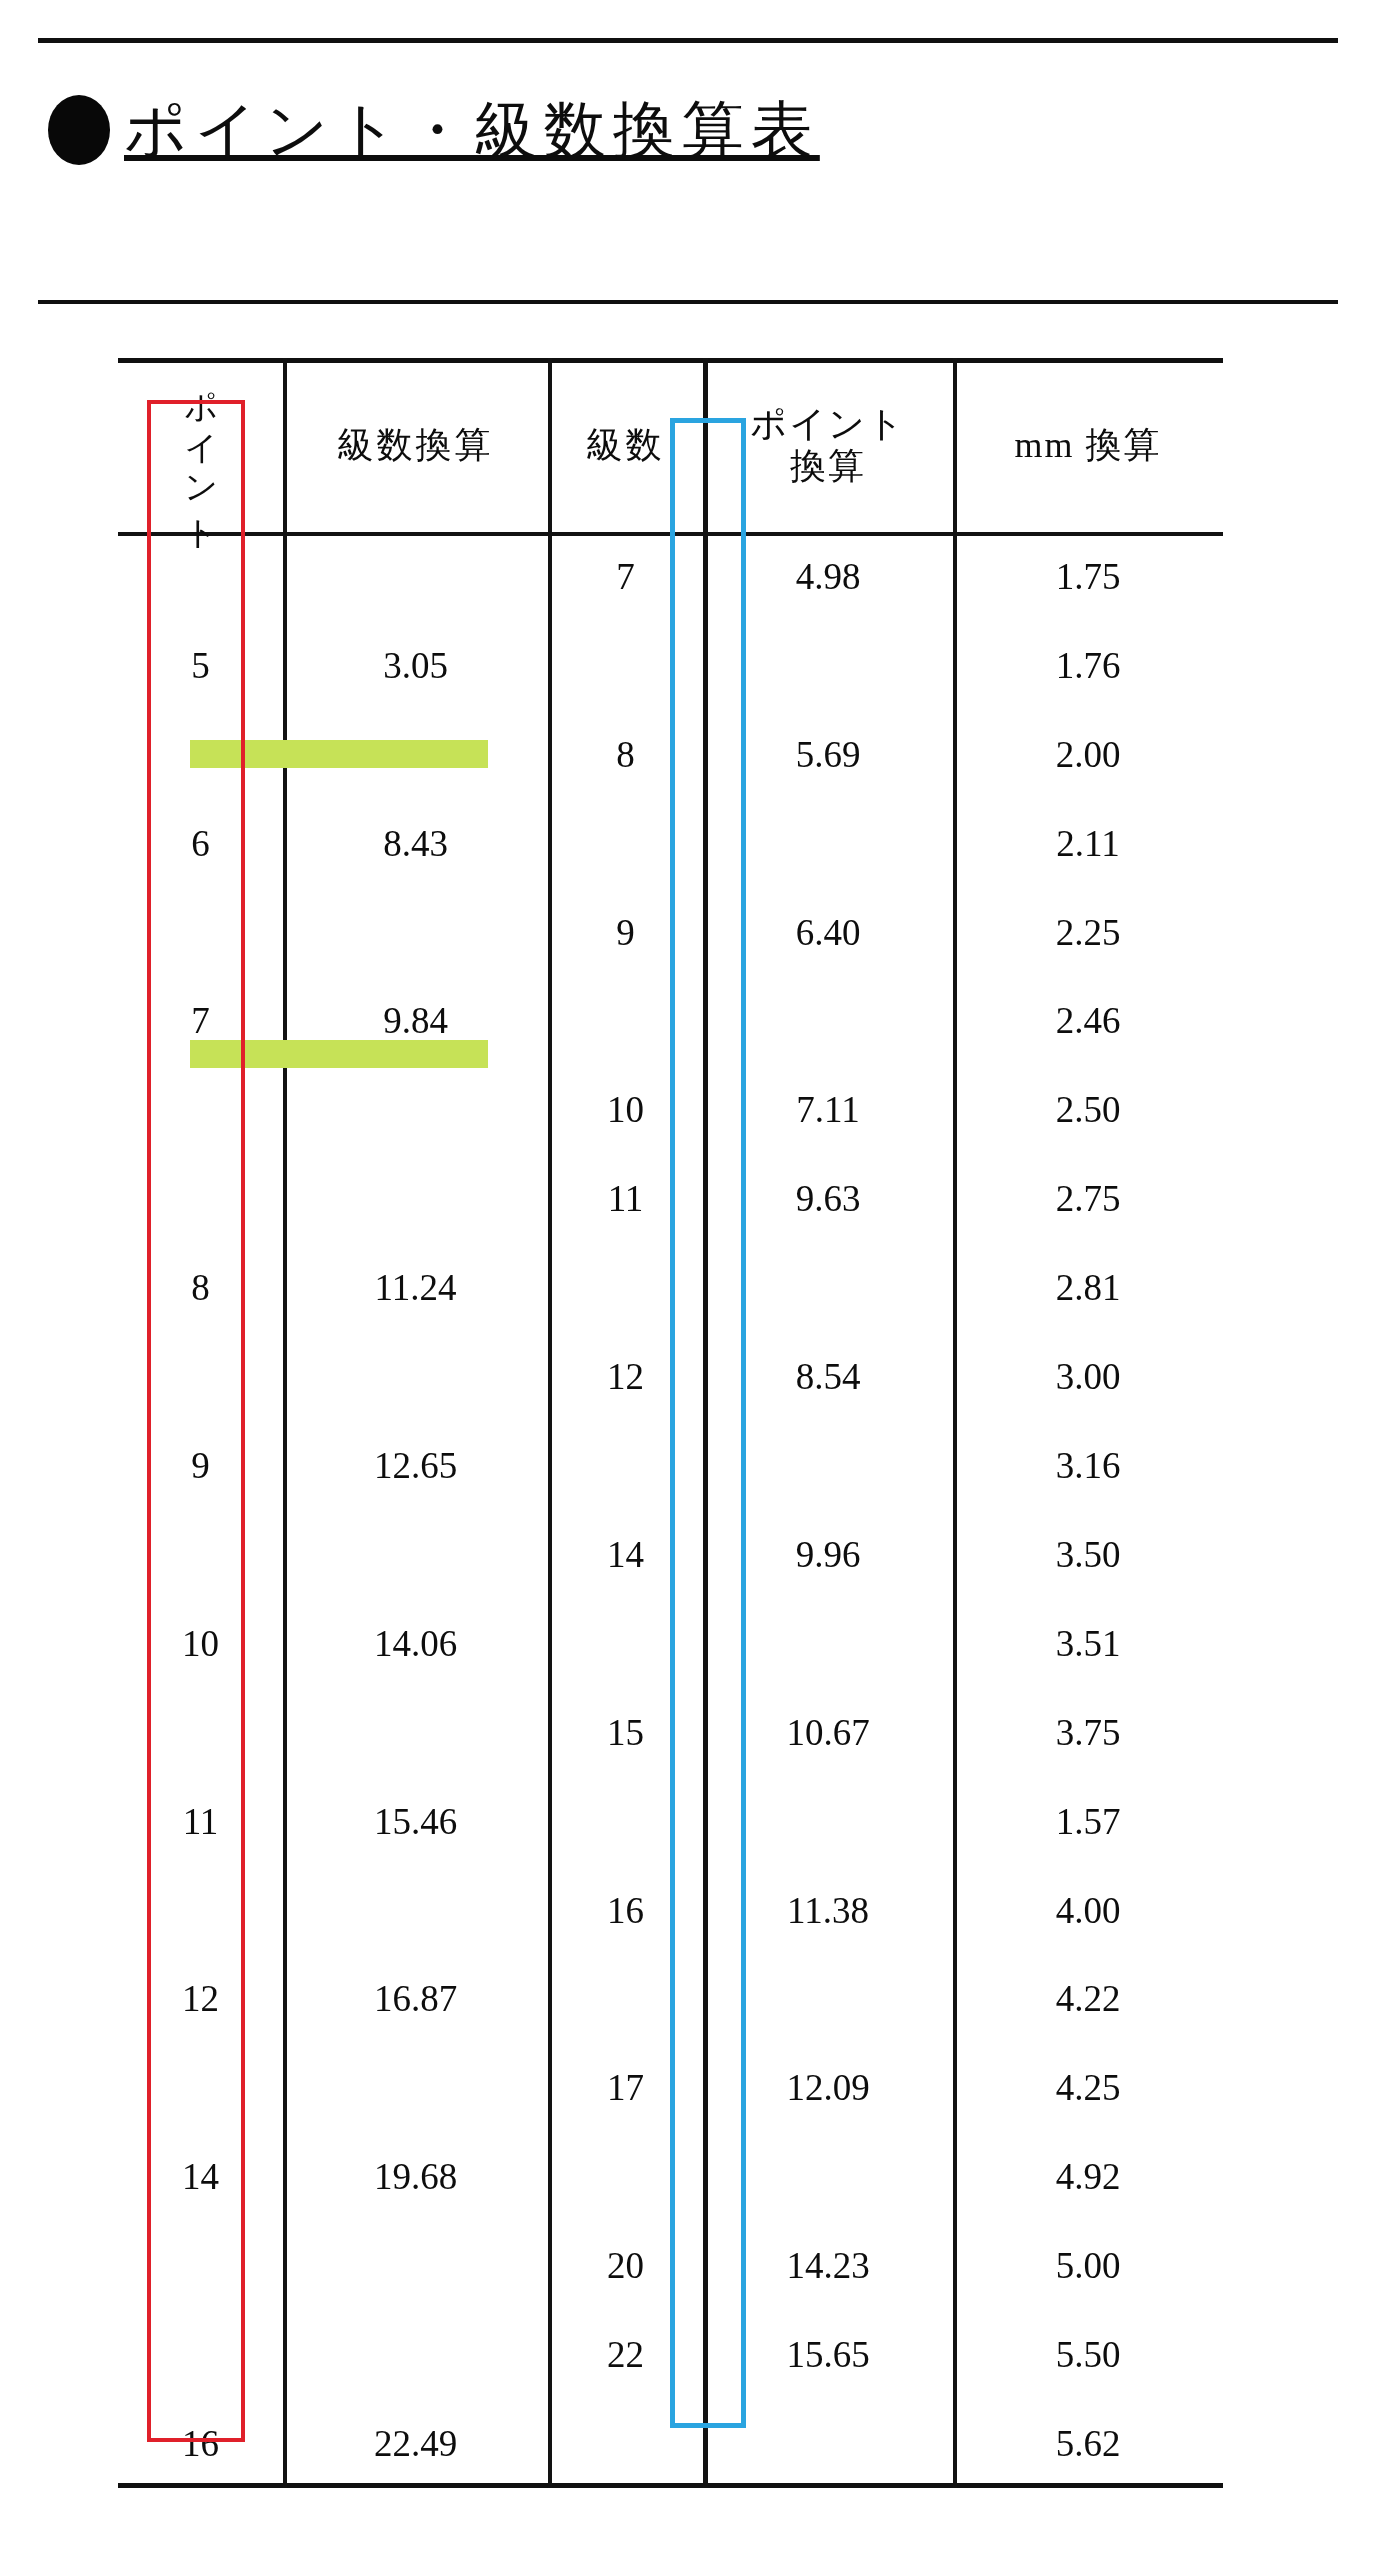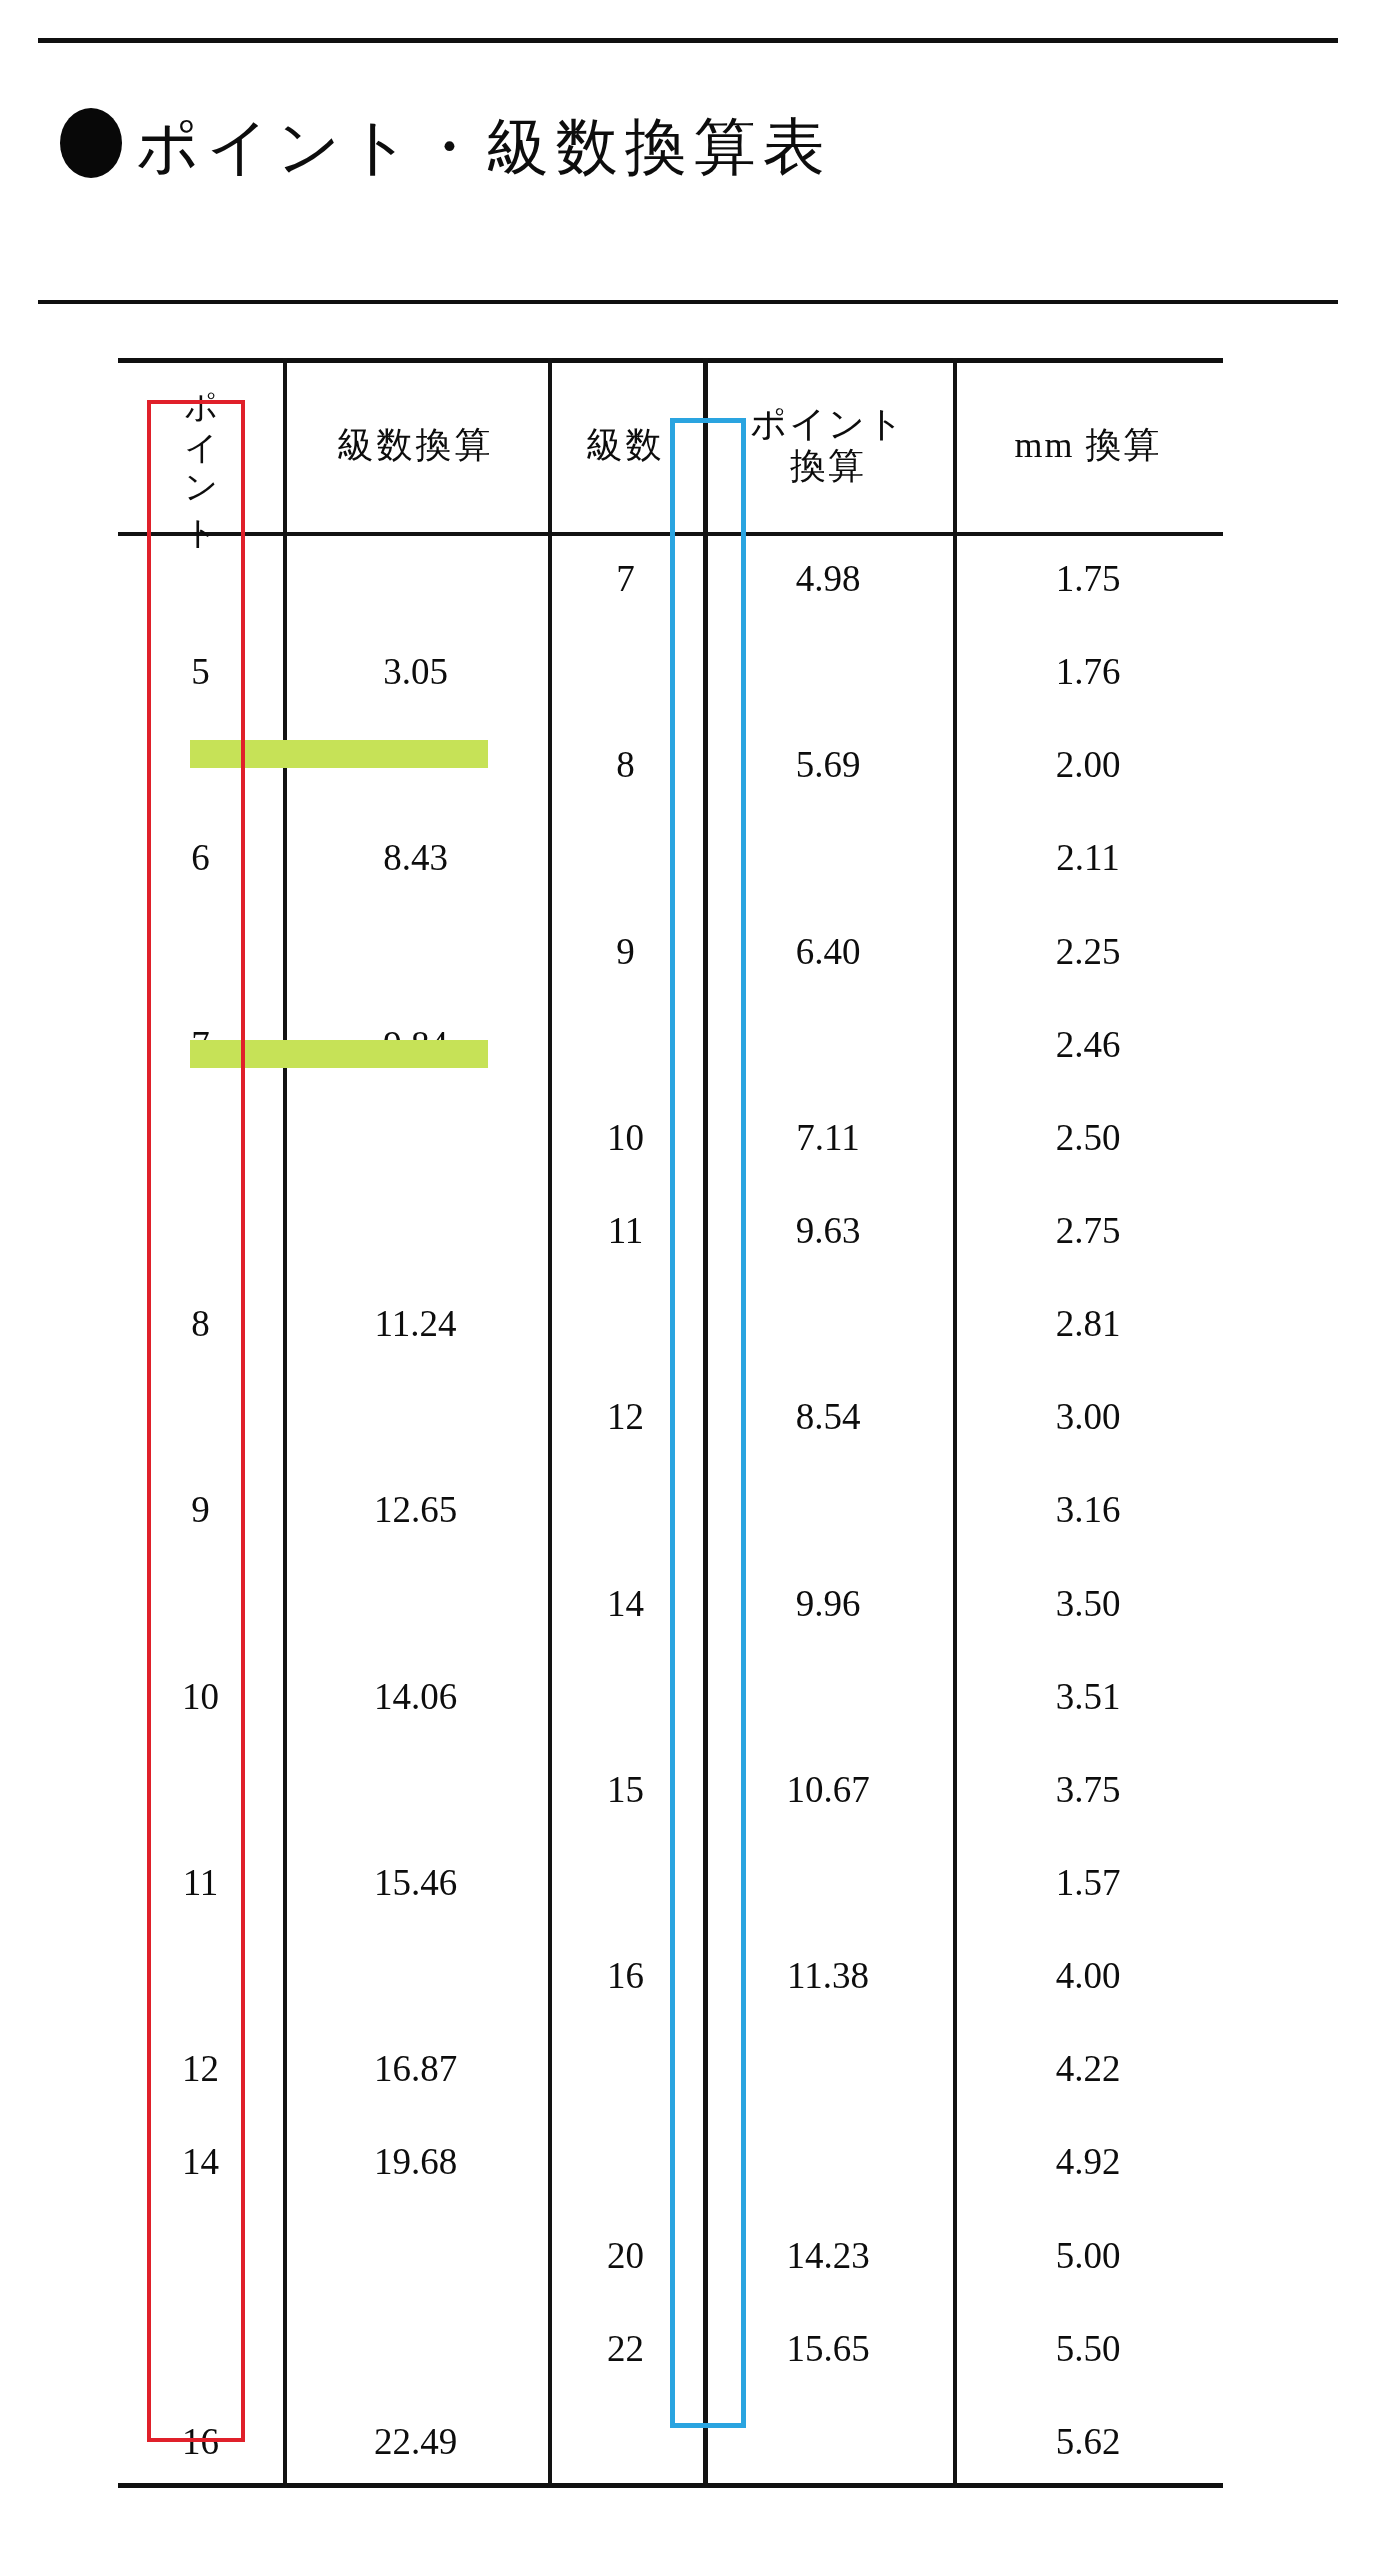--- a/index.html
+++ b/index.html
@@ -19,23 +19,23 @@
   #top-rule {
     position: absolute;
     left: 38px; top: 38px;
     width: 1300px; height: 5px;
     background: #101010;
   }
 
   
   #title-block {
     position: absolute;
-    left: 60px; top: 82px;
+    left: 48px; top: 82px;
     width: 1200px; height: 96px;
-    display: flex; align-items: flex-end;
+    display: flex; align-items: center; text-decoration: underline;
   }
   #title-bullet {
     width: 62px; height: 70px;
     border-radius: 50%;
     background: #080808;
     flex: 0 0 auto;
     margin-right: 14px;
   }
   #title-text {
     font-size: 62px;
@@ -323,20 +323,27 @@
           <td>4.00</td>
         </tr>
         <tr class="datarow">
           <td>12</td>
           <td>16.87</td>
           <td></td>
           <td></td>
           <td>4.22</td>
         </tr>
         <tr class="datarow">
+          <td></td>
+          <td></td>
+          <td>17</td>
+          <td>12.09</td>
+          <td>4.25</td>
+        </tr>
+        <tr class="datarow">
           <td>14</td>
           <td>19.68</td>
           <td></td>
           <td></td>
           <td>4.92</td>
         </tr>
         <tr class="datarow">
           <td></td>
           <td></td>
           <td>20</td>

